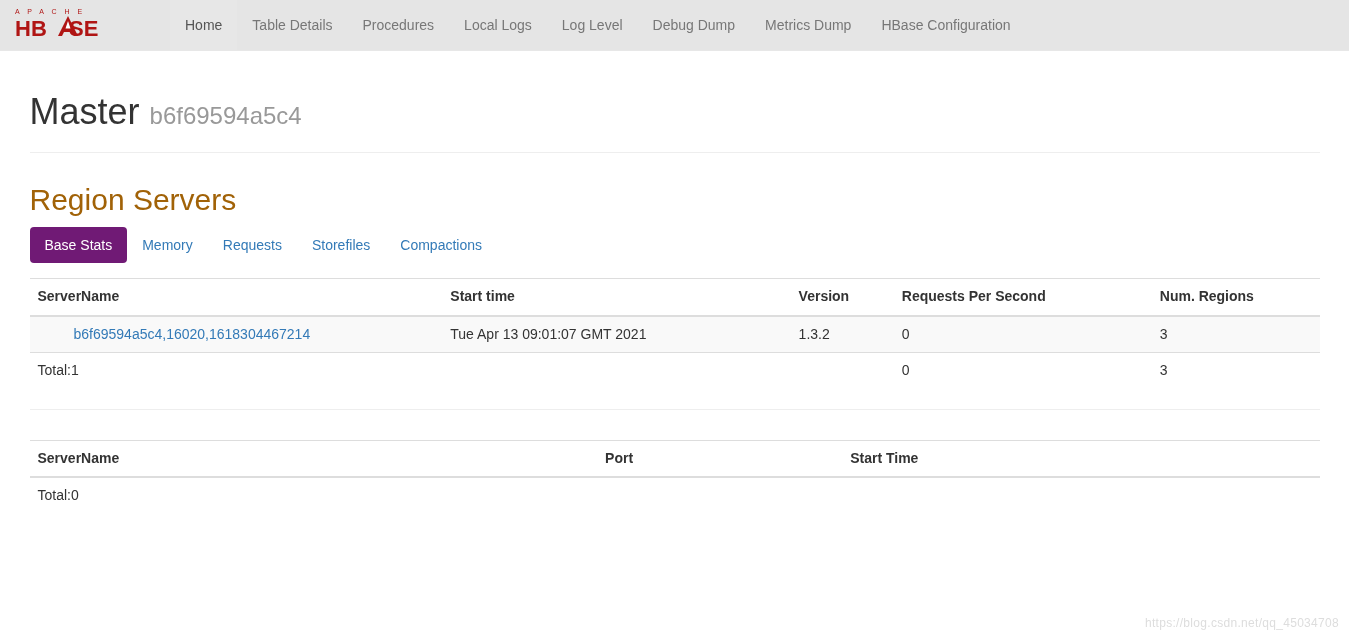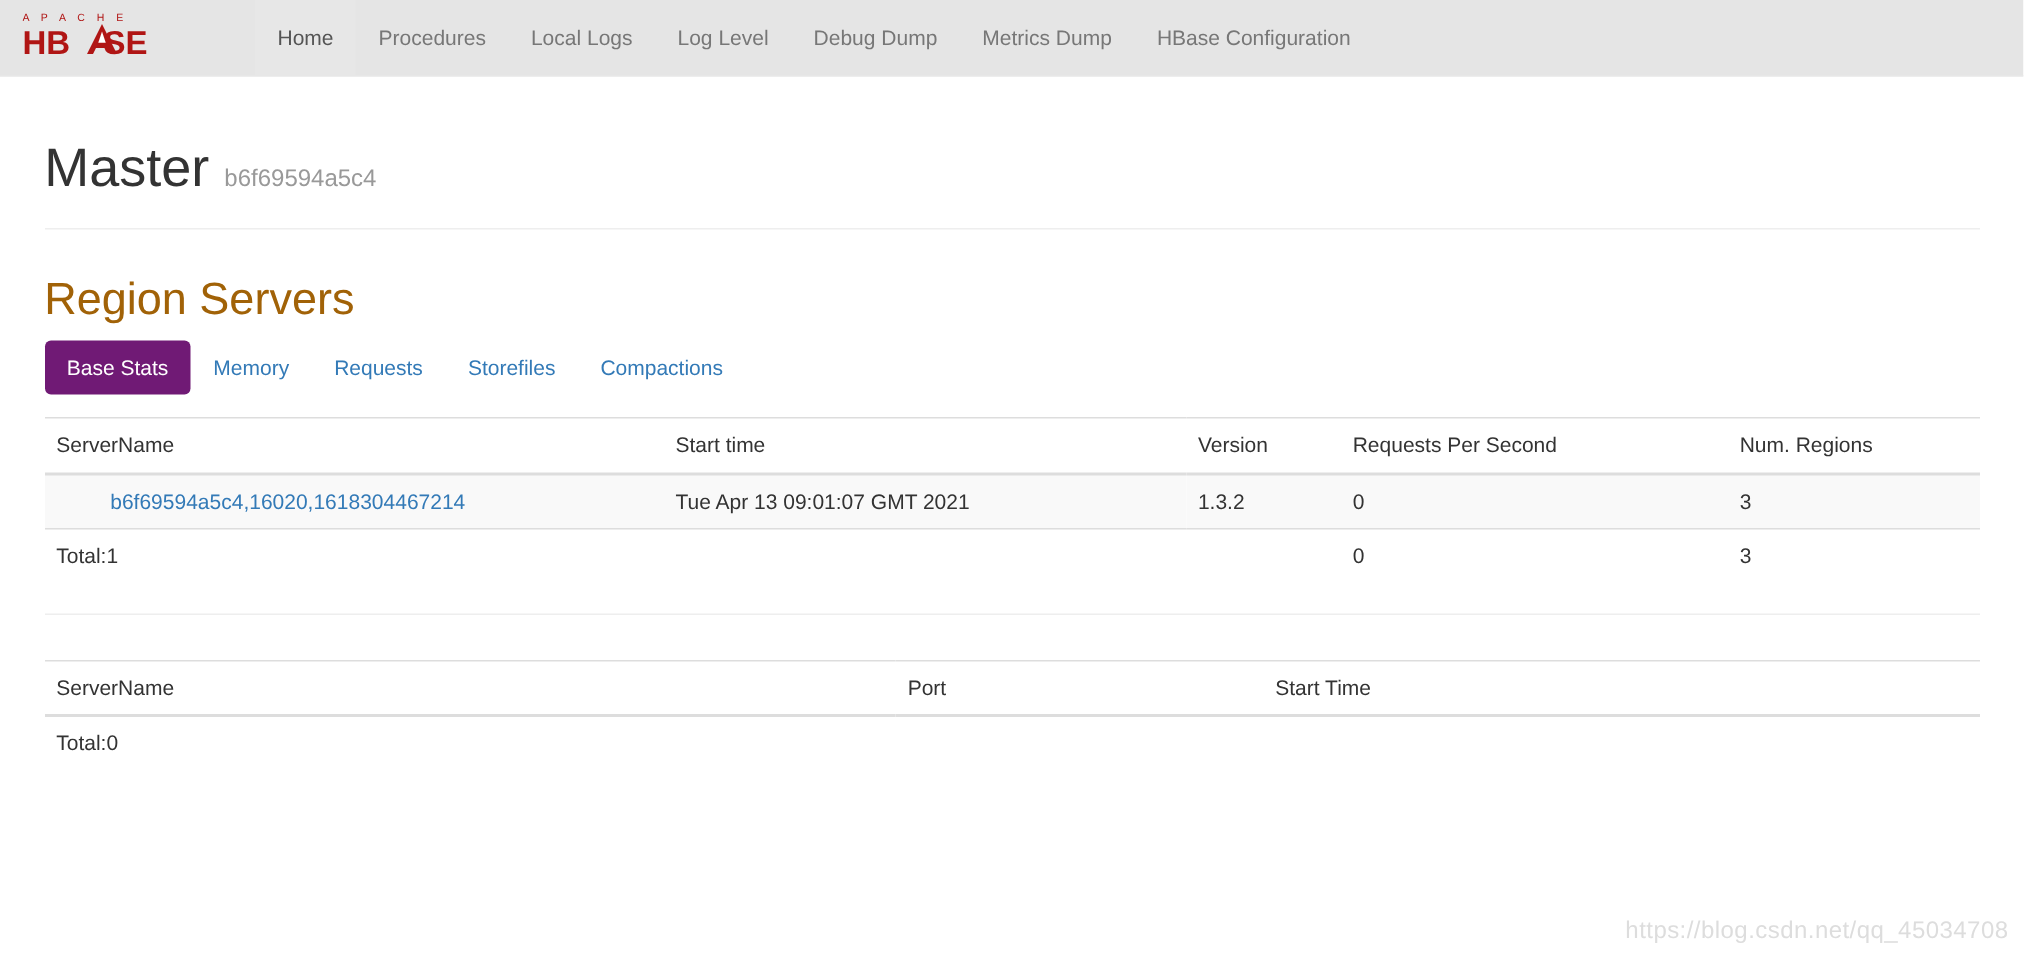--- a/index.html
+++ b/index.html
@@ -58,21 +58,21 @@
     margin: 40px 0 20px;
     border-bottom: 1px solid #eee;
   }
   .page-header h1 {
     font-size: 36px;
     font-weight: 500;
     margin: 0 0 10px 0;
     color: #333;
   }
   .page-header h1 small {
-    font-size: 16px;
+    font-size: 24px;
     color: #999;
     font-weight: 400;
   }
   section { margin-top: 30px; }
   section h2 {
     font-size: 30px;
     font-weight: 500;
     margin: 20px 0 10px;
     color: #a16207;
   }
@@ -105,36 +105,36 @@
   table.table th, table.table td {
     padding: 8px;
     text-align: left;
     vertical-align: top;
     border-top: 1px solid #ddd;
     font-size: 14px;
     line-height: 1.4;
   }
   table.table thead th {
     border-bottom: 2px solid #ddd;
-    font-weight: 400;
+    font-weight: 700;
     margin-top: 20px;
   }
   table.table tbody tr:nth-child(odd) { background: #f9f9f9; }
   table.table a { color: #337ab7; text-decoration: none; padding-left: 36px; }
   .section-divider {
     border: 0;
     border-top: 1px solid #eee;
     margin: 20px 0;
   }
   .watermark {
     position: fixed;
     right: 10px;
     bottom: 6px;
     color: #ddd;
-    font-size: 16px;
+    font-size: 12px;
     letter-spacing: 0.3px;
     pointer-events: none;
   }
 </style>
 </head>
 <body>
 
 <div class="navbar">
   <a class="navbar-brand" href="#">
     <svg viewBox="0 0 280 80">
@@ -146,20 +146,23 @@
         <polygon points="20,0 40,40 32,40 28,32 12,32 8,40 0,40" fill="#b01514"></polygon>
         <polygon points="20,10 25,25 15,25" fill="#ffffff"></polygon>
       </g>
     </svg>
   </a>
   <ul class="nav">
     <li class="active">
         <a href="#">Home</a>
       </li>
     <li>
+        <a href="#">Table Details</a>
+      </li>
+    <li>
         <a href="#">Procedures</a>
       </li>
     <li>
         <a href="#">Local Logs</a>
       </li>
     <li>
         <a href="#">Log Level</a>
       </li>
     <li>
         <a href="#">Debug Dump</a>

